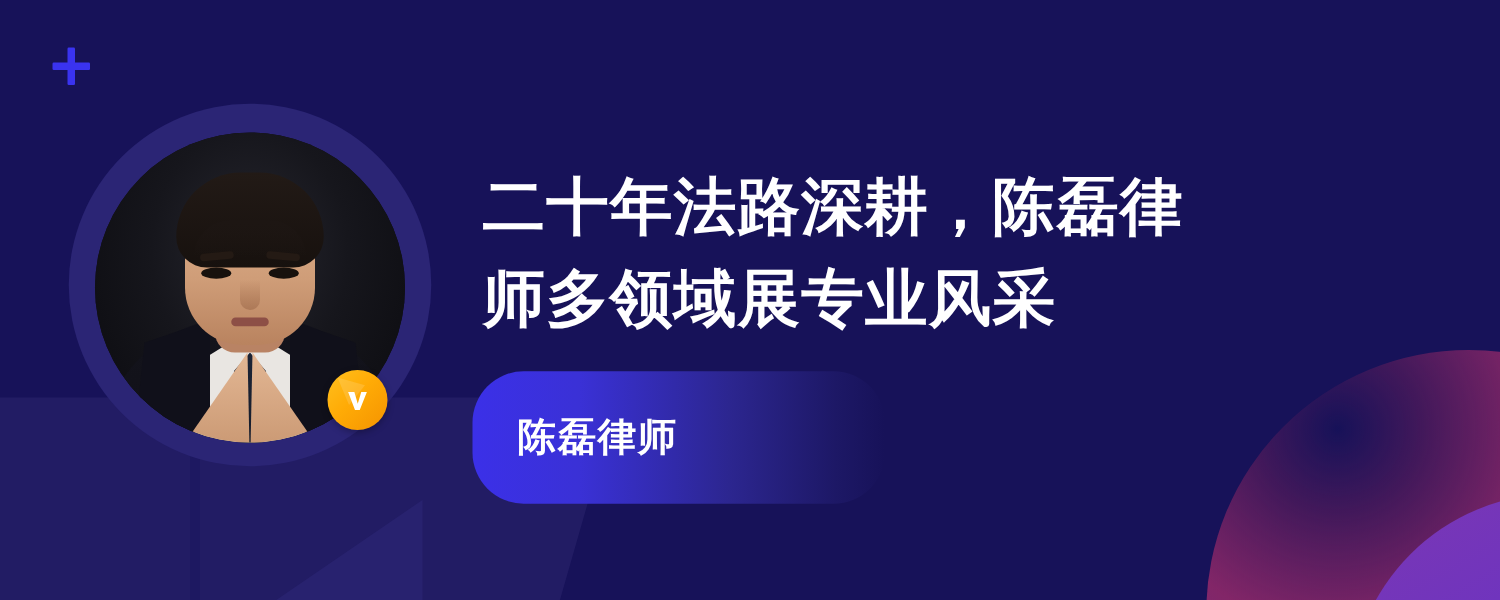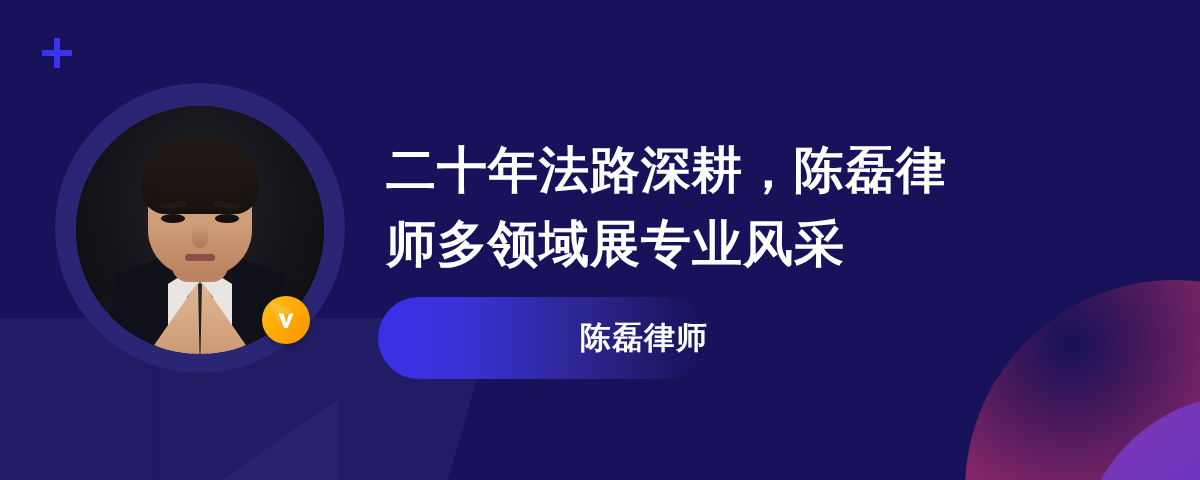--- a/index.html
+++ b/index.html
@@ -6,21 +6,21 @@
     margin: 0;
     padding: 0;
     background: #0b0a2e;
   }
   .banner {
     position: relative;
     width: 1200px;
     height: 480px;
     overflow: hidden;
     background: #3b82f6;
-    font-family: Liberation Serif, serif;
+    font-family: Liberation Mono, monospace;
   }
 
   
   .bg-base {
     position: absolute;
     inset: 0;
     background: #171259;
   }
   .deco-circle-magenta {
     position: absolute;
@@ -275,26 +275,25 @@
     letter-spacing: 1px;
     white-space: pre-wrap;
   }
 
   
   .cta-pill {
     position: absolute;
     left: 378px;
     top: 297px;
     width: 330px;
-    height: 82px;
+    height: 106px;
     border-radius: 41px;
     background: linear-gradient(90deg, #3b30e8 0%, #3a31d6 26%, #2c2690 62%, #1d1866 88%, rgba(23,18,89,0) 100%);
     display: flex;
     align-items: center;
-    justify-content: flex-end;
   }
   .cta-pill-label {
     margin-left: 36px;
     color: #ffffff;
     font-size: 31px;
     font-weight: 700;
     letter-spacing: 1px;
     white-space: nowrap;
   }
 </style>

